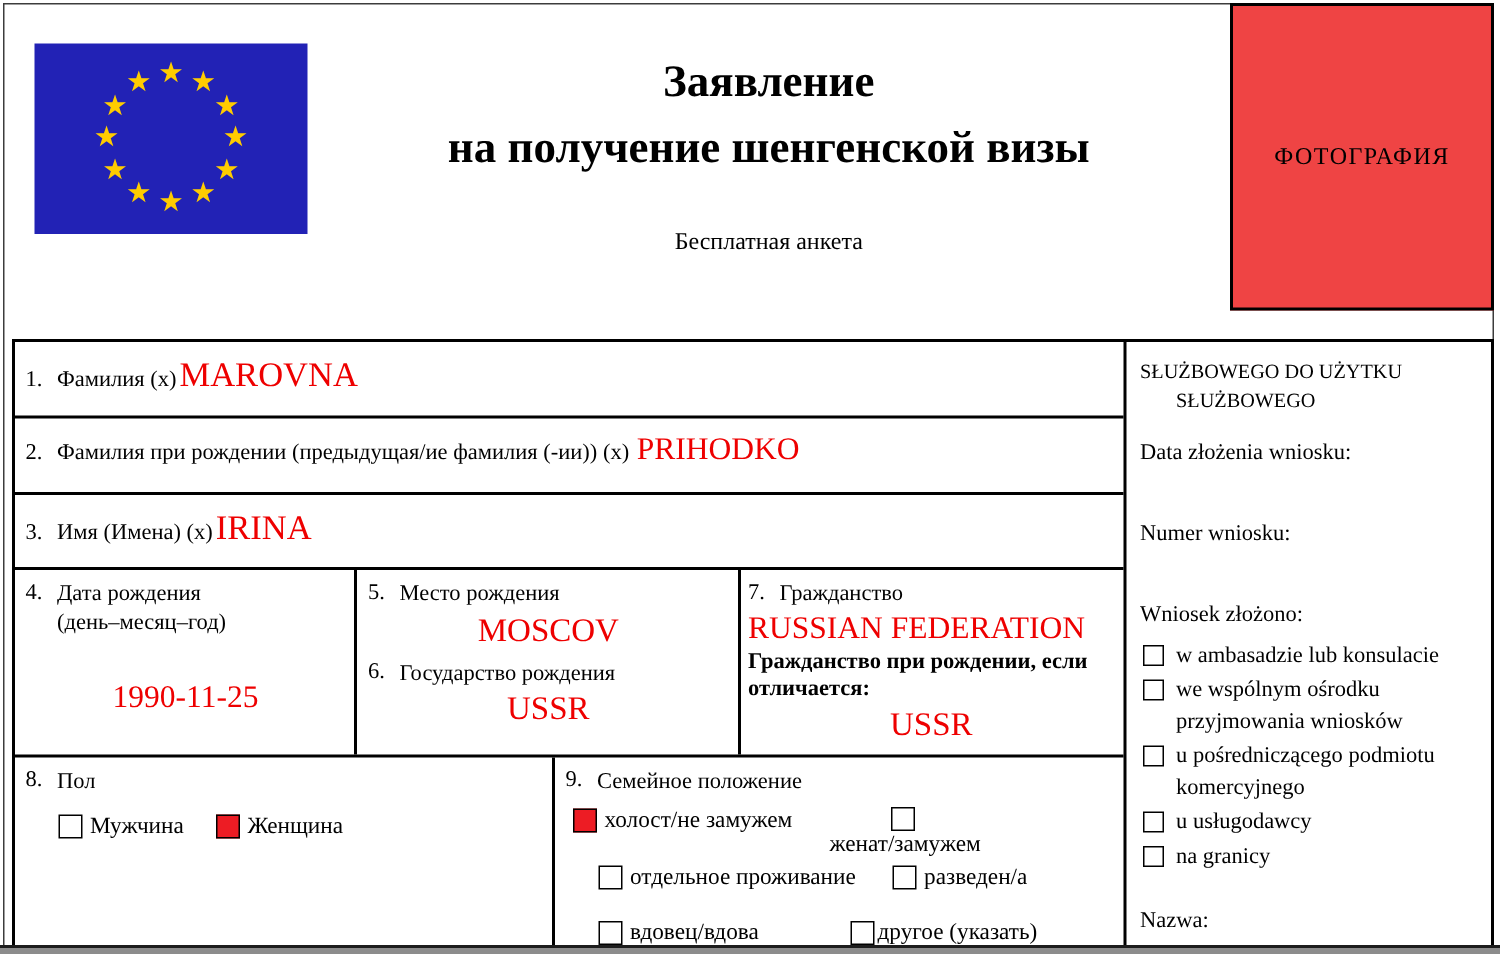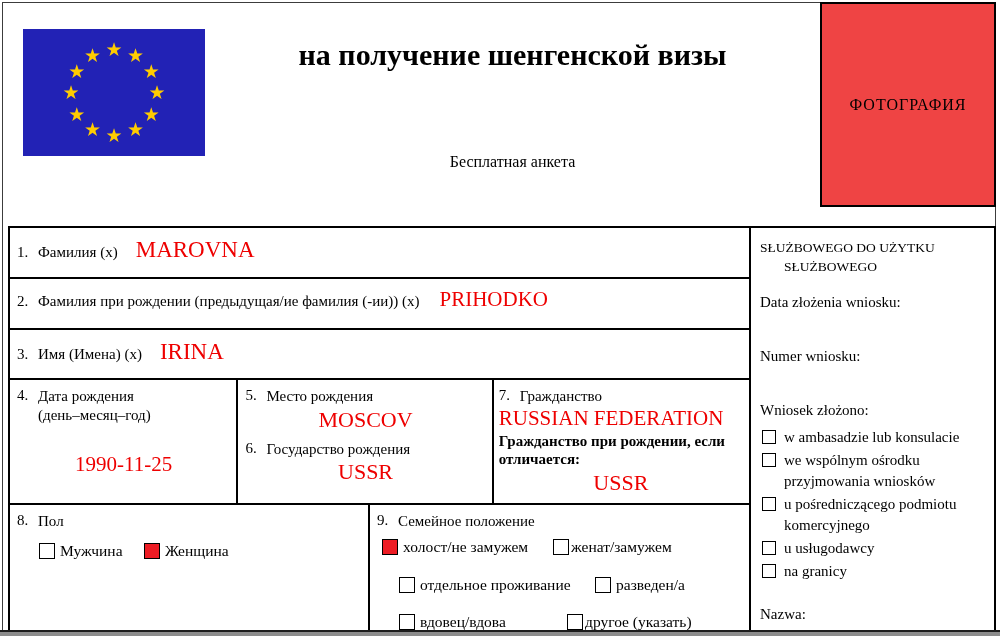--- a/index.html
+++ b/index.html
@@ -43,22 +43,22 @@
   .row{border-bottom:2px solid var(--line);position:relative;}
   .row-1,.row-2{height:51px;}
   .row-3{height:50px;}
   .row-4{height:125px;display:flex;}
   .row-5{flex:1;border-bottom:none;display:flex;}
 
   .cell{position:relative;padding:7px 6px 0 7px;font-size:15px;}
   .cell-inline{display:flex;align-items:baseline;padding:10px 6px 0 7px;font-size:15px;}
   .num{display:inline-block;min-width:21px;}
   .fval{color:var(--value-red);}
-  .val-lg{font-size:23px;line-height:23px;margin-left:18px;}
-  .val-md{font-size:21px;line-height:21px;margin-left:20px;}
+  .val-lg{font-size:23px;line-height:23px;margin-left:2px;}
+  .val-md{font-size:21px;line-height:21px;margin-left:5px;}
   .val-c{display:block;text-align:center;font-size:22px;line-height:22px;
     color:var(--value-red);}
 
   .c-4{width:229px;border-right:2px solid var(--line);}
   .c-56{width:256px;border-right:2px solid var(--line);}
   .c-7{width:256px;}
   .c-8{width:360px;border-right:2px solid var(--line);}
   .c-9{flex:1;}
 
   .lbl-2l{display:flex;}
@@ -98,20 +98,21 @@
       <span class="star" style="left: 112.5px; top: 100.239px;">★</span>
       <span class="star" style="left: 91px; top: 106px;">★</span>
       <span class="star" style="left: 69.5px; top: 100.239px;">★</span>
       <span class="star" style="left: 53.7609px; top: 84.5px;">★</span>
       <span class="star" style="left: 48px; top: 63px;">★</span>
       <span class="star" style="left: 53.7609px; top: 41.5px;">★</span>
       <span class="star" style="left: 69.5px; top: 25.7609px;">★</span>
     </div>
 
   <div class="title-block">
+    <div>Заявление</div>
     <div>на получение шенгенской визы</div>
   </div>
   <div class="subtitle">Бесплатная анкета</div>
 
   <div class="photo-box">
     <span>ФОТОГРАФИЯ</span>
   </div>
 
   <div class="form-table">
     <div class="fields-col">
@@ -188,21 +189,21 @@
 
         <div class="cell c-9">
           <div class="lbl-2l">
             <span class="num">9.</span>
             <span class="txt">Семейное положение</span>
           </div>
           <label class="ck-item" style="left:12px;top:33px;">
             <span class="ck checked"></span>
             <span>холост/не замужем</span>
           </label>
-          <label class="ck-item" style="left:183px;top:33px;">
+          <label class="ck-item" style="left:183px;top:33px;flex-direction:column;">
             <span class="ck" style="margin-right:2px;"></span>
             <span>женат/замужем</span>
           </label>
           <label class="ck-item" style="left:29px;top:71px;">
             <span class="ck"></span>
             <span>отдельное проживание</span>
           </label>
           <label class="ck-item" style="left:225px;top:71px;">
             <span class="ck"></span>
             <span>разведен/а</span>

